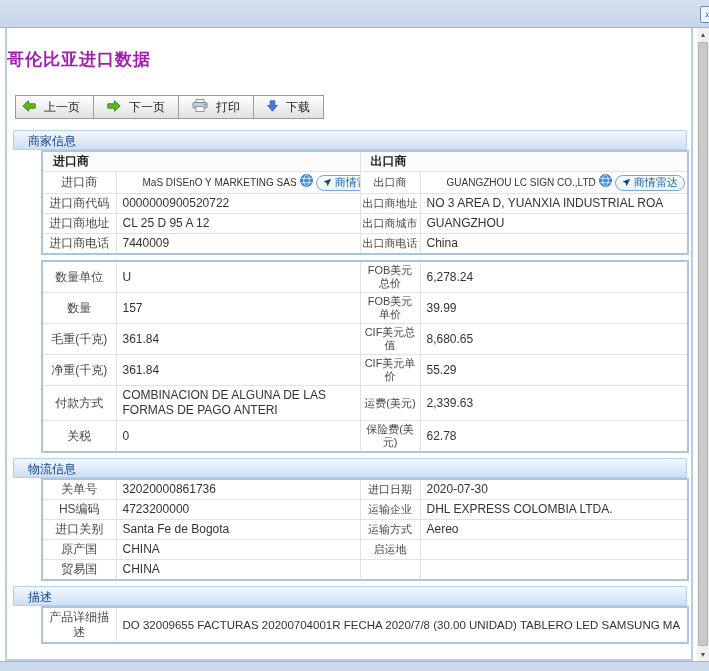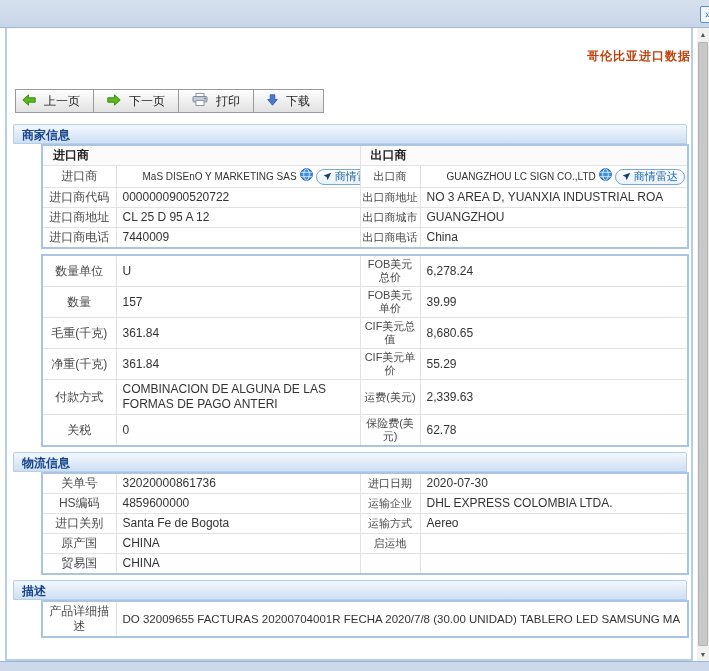--- a/index.html
+++ b/index.html
@@ -12,35 +12,35 @@
   .corner-btn { position:absolute; left:700px; top:6px; width:16px; height:17px;
     border:1px solid #5f8cc0; border-radius:2px; background:#f2f7fc; color:#2b64ad;
     font-size:11px; line-height:15px; text-align:center; cursor:pointer; }
 
   .bottombar { position:absolute; left:0; top:661px; width:709px; height:10px;
     background:#ccd9ea; border-top:1px solid #9fb6d2; }
 
   .frame { position:absolute; left:5px; top:28px; width:688px; height:633px;
     background:#fff; border:2px solid #b6cfe9; border-top:none; overflow:hidden; }
 
-  .page-title { margin-top:20px; text-align:right; font-size:12px; font-weight:bold;
-    color:#c2410c; letter-spacing:1px; }
+  .page-title { margin-top:20px; text-align:left; font-size:17px; font-weight:bold;
+    color:#a21caf; letter-spacing:1px; }
 
   .toolbar { display:flex; margin:24px 0 0 8px; }
   .tbtn { display:flex; align-items:center; gap:8px; height:24px; padding:0 13px;
     border:1px solid #9a9a9a; background:linear-gradient(#fefefe,#e1e1e1);
     font-size:12px; color:#222; cursor:pointer; margin-left:-1px; white-space:nowrap; }
   .tbtn:first-child { margin-left:0;padding-left:6px; }
   .tbtn svg { flex:none; }
 
   .sections { margin-top:11px; }
   .section { margin:0 4px 5px 6px; }
-  .sec-hd { height:20px; line-height:20px; padding-left:8px;
+  .sec-hd { height:20px; line-height:20px; padding-left:14px;
     background:linear-gradient(#f2f7fd,#cddff3); border:1px solid #b7d0ea;
-    border-radius:2px 2px 0 0; color:#15428b; font-weight:bold; font-size:12px; }
+    border-radius:2px 2px 0 0; color:#15428b; font-weight:normal; font-size:12px; }
 
   table.tbl { border-collapse:collapse; margin-left:28px; width:calc(100% - 26px);
     border:2px solid #a9c5e3; table-layout:fixed; }
   .tbl td { border:1px solid #e2e2e2; font-size:12px; color:#333;
     padding:2px 6px; vertical-align:middle; line-height:15px; word-wrap:break-word; }
   .tbl td.lbl { text-align:center; color:#484848; padding:2px 2px; }
   .tbl td.lbl3 { font-size:11px; line-height:13px; }
   .tbl tr.subhead td { font-weight:bold; color:#222; background:#fbfbfb;
     padding-left:10px; text-align:left; height:20px; }
 
@@ -240,21 +240,21 @@
           </colgroup>
         <tbody>
             <tr>
           <td class="lbl">关单号</td>
           <td>32020000861736</td>
           <td class="lbl lbl3">进口日期</td>
           <td>2020-07-30</td>
         </tr>
         <tr>
           <td class="lbl">HS编码</td>
-          <td>4859600000</td>
+          <td>4723200000</td>
           <td class="lbl lbl3">运输企业</td>
           <td>DHL EXPRESS COLOMBIA LTDA.</td>
         </tr>
         <tr>
           <td class="lbl">进口关别</td>
           <td>Santa Fe de Bogota</td>
           <td class="lbl lbl3">运输方式</td>
           <td>Aereo</td>
         </tr>
         <tr>

